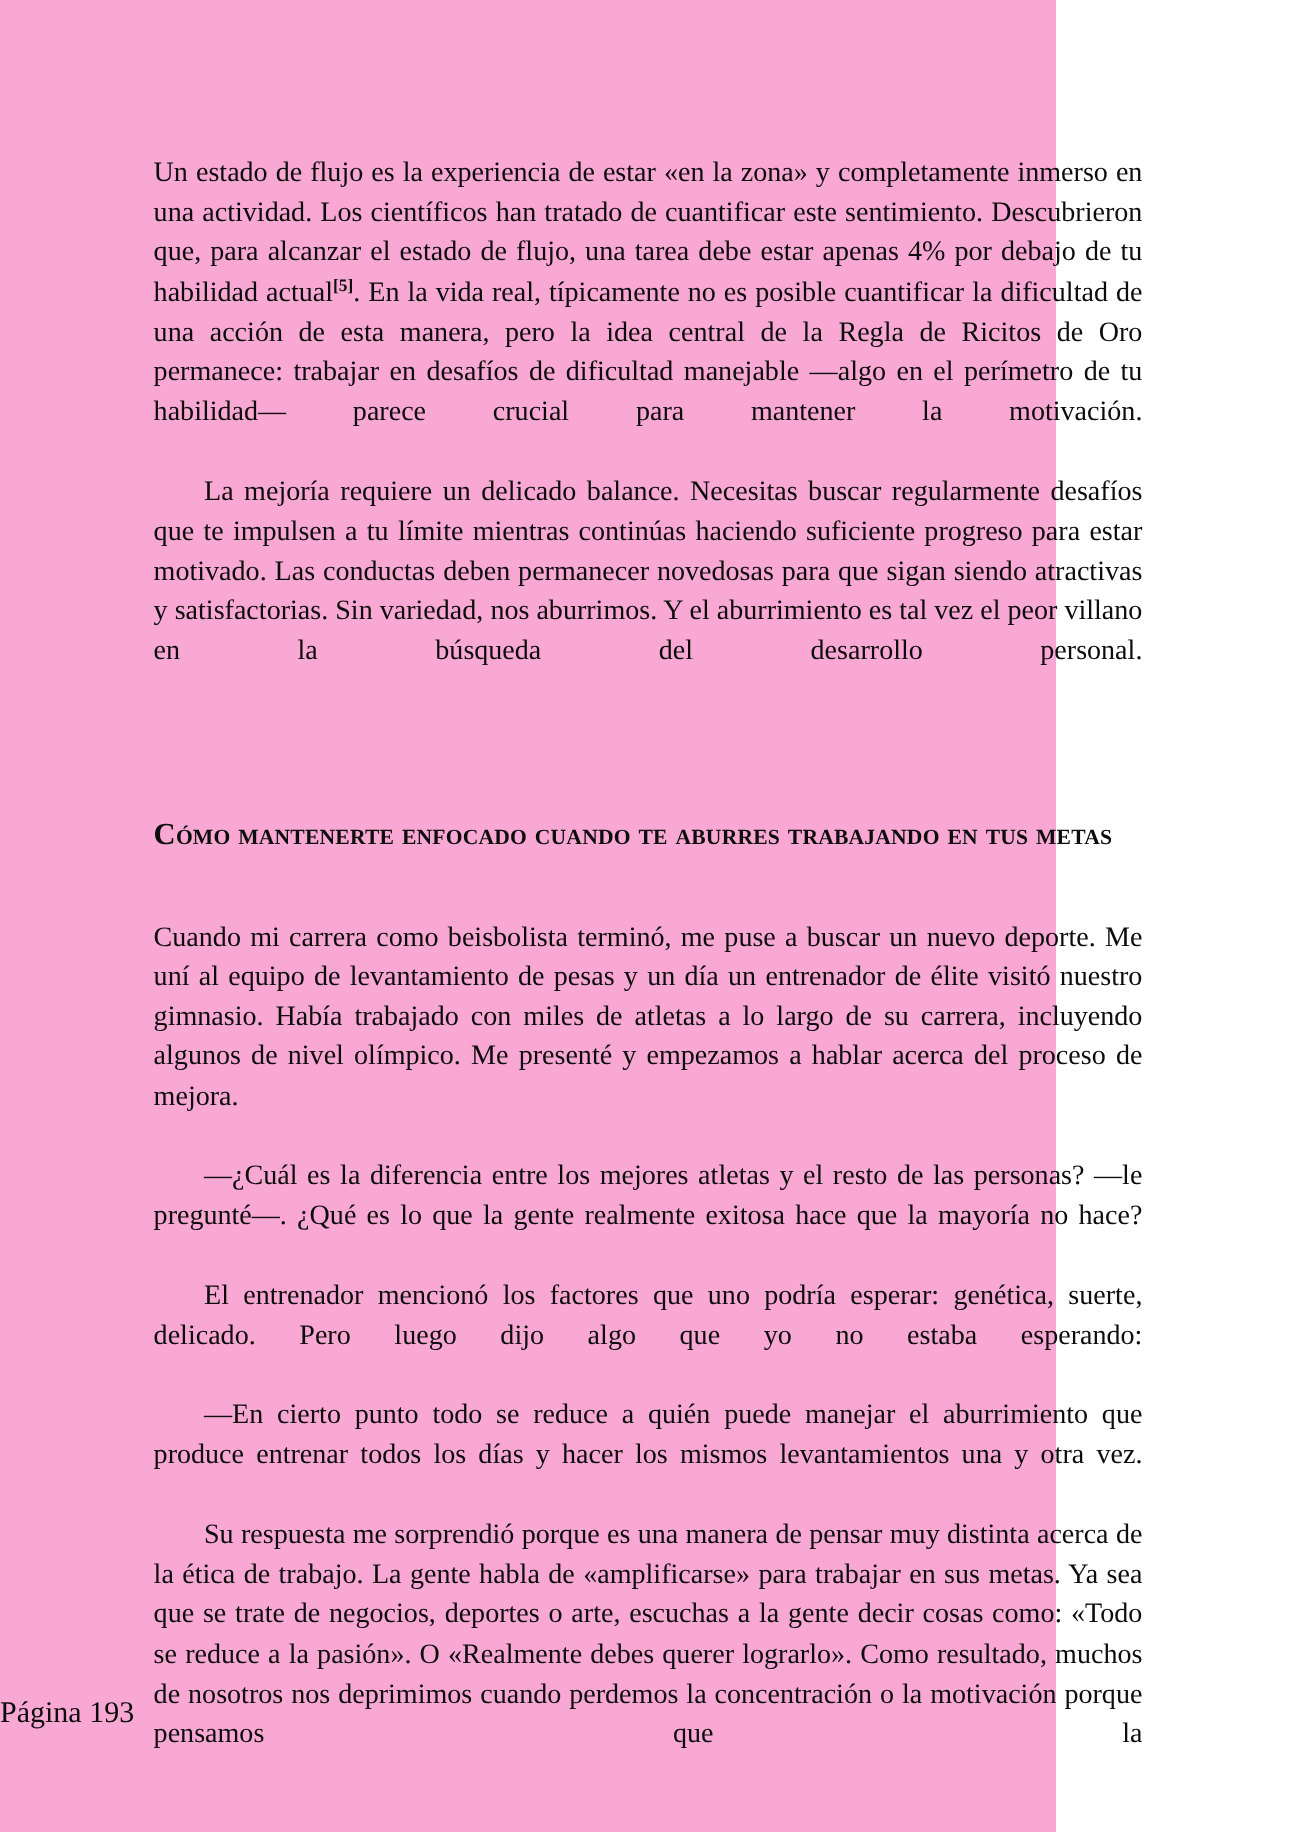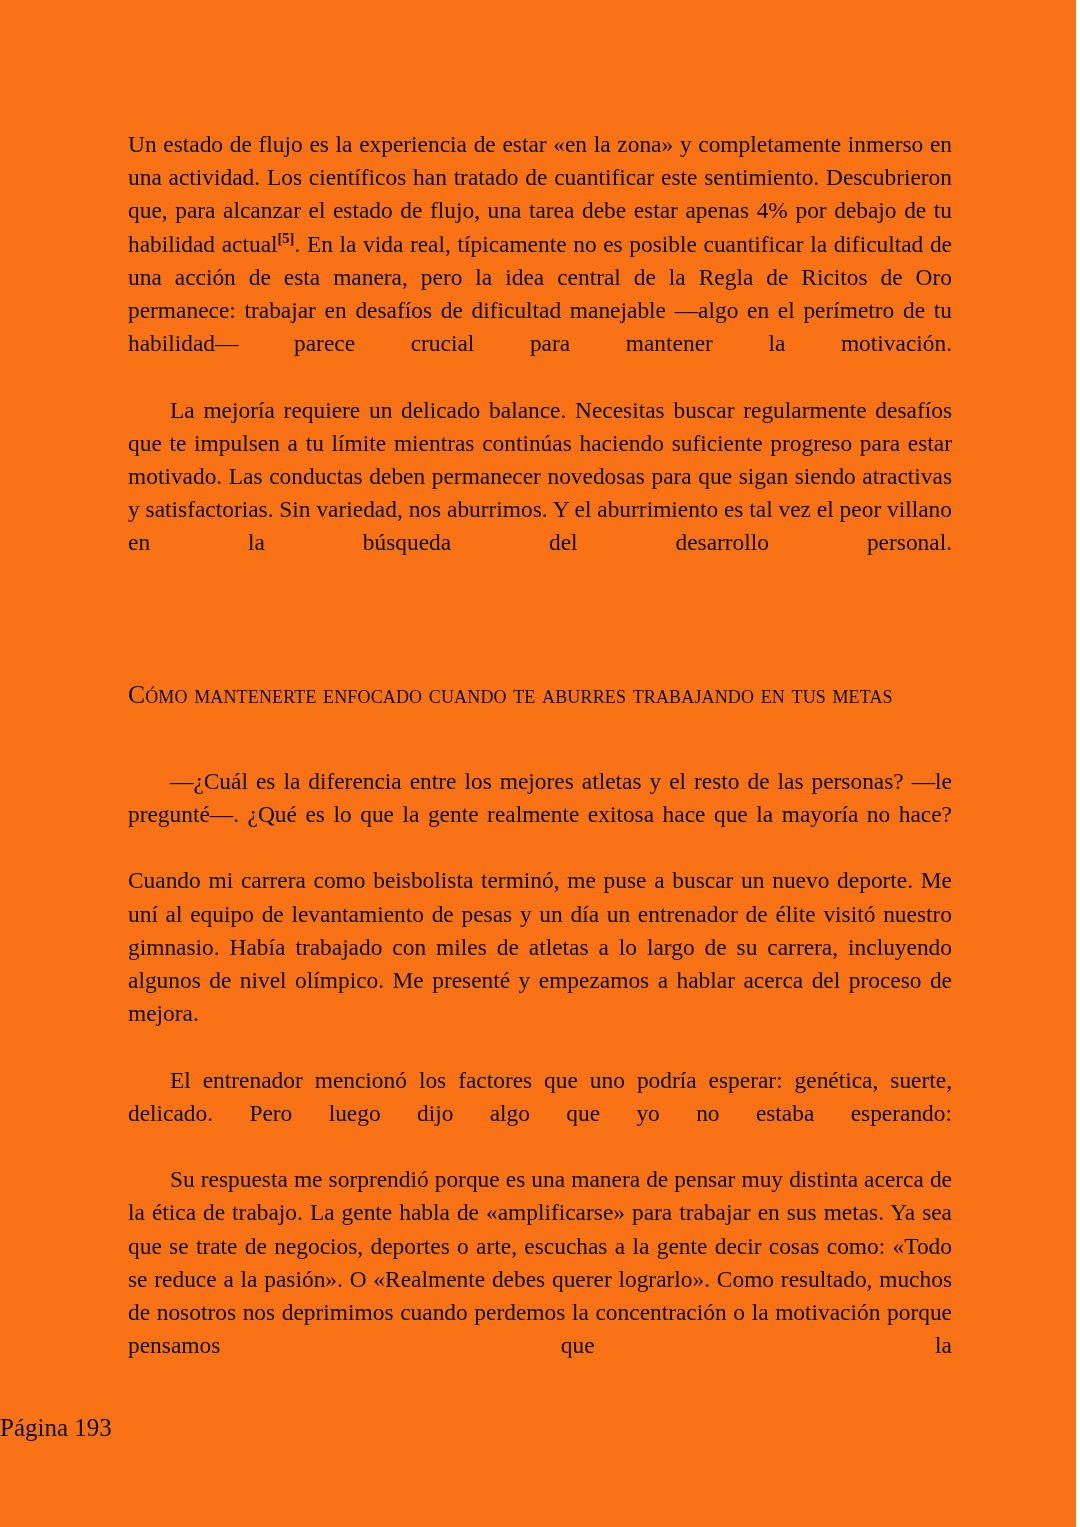--- a/index.html
+++ b/index.html
@@ -14,23 +14,23 @@
     font-family: "Liberation Serif", "DejaVu Serif", serif;
     color: #0d0d0d;
     position: relative;
     overflow: hidden;
   }
 
   .page {
     position: absolute;
     left: 0;
     top: 0;
-    width: 1076px;
+    width: 880px;
     height: 1527px;
-    background: #f97316;
+    background: #f9a8d4;
   }
 
   .text-column {
     position: absolute;
     left: 128px;
     top: 128px;
     width: 824px;
   }
 
   p.body-para {
@@ -56,21 +56,21 @@
 
   .footnote-ref {
     font-size: 0.62em;
     font-weight: bold;
     vertical-align: super;
     line-height: 0;
   }
 
   .section-heading {
     margin: 0;
-    font-weight: normal;
+    font-weight: bold;
     font-size: 25.5px;
     line-height: 36px;
     letter-spacing: 0.15px;
     font-variant: small-caps;
     text-align: left;
   }
 
   .gap-before-heading { height: 84px; }
   .gap-after-heading  { height: 52px; }
 
@@ -96,26 +96,27 @@
     <p class="body-para"><span>Un estado de flujo es la experiencia de estar «en la zona» y completamente inmerso en una actividad. Los científicos han tratado de cuantificar este sentimiento. Descubrieron que, para alcanzar el estado de flujo, una tarea debe estar apenas 4% por debajo de tu habilidad actual</span><span class="footnote-ref">[5]</span><span>. En la vida real, típicamente no es posible cuantificar la dificultad de una acción de esta manera, pero la idea central de la Regla de Ricitos de Oro permanece: trabajar en desafíos de dificultad manejable —algo en el perímetro de tu habilidad— parece crucial para mantener la motivación.</span></p>
 
     <p class="body-para indented">La mejoría requiere un delicado balance. Necesitas buscar regularmente desafíos que te impulsen a tu límite mientras continúas haciendo suficiente progreso para estar motivado. Las conductas deben permanecer novedosas para que sigan siendo atractivas y satisfactorias. Sin variedad, nos aburrimos. Y el aburrimiento es tal vez el peor villano en la búsqueda del desarrollo personal.</p>
 
     <div class="gap-before-heading"></div>
 
     <h2 class="section-heading">Cómo mantenerte enfocado cuando te aburres trabajando en tus metas</h2>
 
     <div class="gap-after-heading"></div>
 
+    <p class="body-para">Cuando mi carrera como beisbolista terminó, me puse a buscar un nuevo deporte. Me uní al equipo de levantamiento de pesas y un día un entrenador de élite visitó nuestro gimnasio. Había trabajado con miles de atletas a lo largo de su carrera, incluyendo algunos de nivel olímpico. Me presenté y empezamos a hablar acerca del proceso de mejora.</p>
+
     <p class="body-para indented">—¿Cuál es la diferencia entre los mejores atletas y el resto de las personas? —le pregunté—. ¿Qué es lo que la gente realmente exitosa hace que la mayoría no hace?</p>
-
-    <p class="body-para">Cuando mi carrera como beisbolista terminó, me puse a buscar un nuevo deporte. Me uní al equipo de levantamiento de pesas y un día un entrenador de élite visitó nuestro gimnasio. Había trabajado con miles de atletas a lo largo de su carrera, incluyendo algunos de nivel olímpico. Me presenté y empezamos a hablar acerca del proceso de mejora.</p>
 
     <p class="body-para indented">El entrenador mencionó los factores que uno podría esperar: genética, suerte, delicado. Pero luego dijo algo que yo no estaba esperando:</p>
 
+    <p class="body-para indented">—En cierto punto todo se reduce a quién puede manejar el aburrimiento que produce entrenar todos los días y hacer los mismos levantamientos una y otra vez.</p>
 
     <p class="body-para indented">Su respuesta me sorprendió porque es una manera de pensar muy distinta acerca de la ética de trabajo. La gente habla de «amplificarse» para trabajar en sus metas. Ya sea que se trate de negocios, deportes o arte, escuchas a la gente decir cosas como: «Todo se reduce a la pasión». O «Realmente debes querer lograrlo». Como resultado, muchos de nosotros nos deprimimos cuando perdemos la concentración o la motivación porque pensamos que la</p>
 
   </div>
 
   <div class="page-footer">
     <span>Página 193</span>
   </div>
 
 </div>

